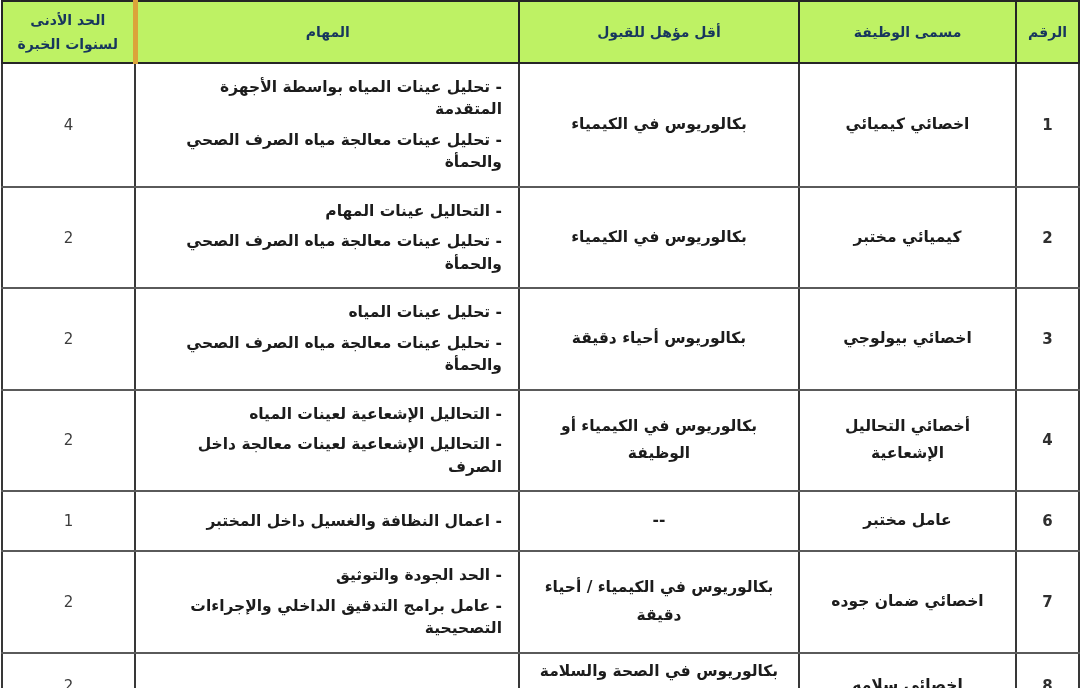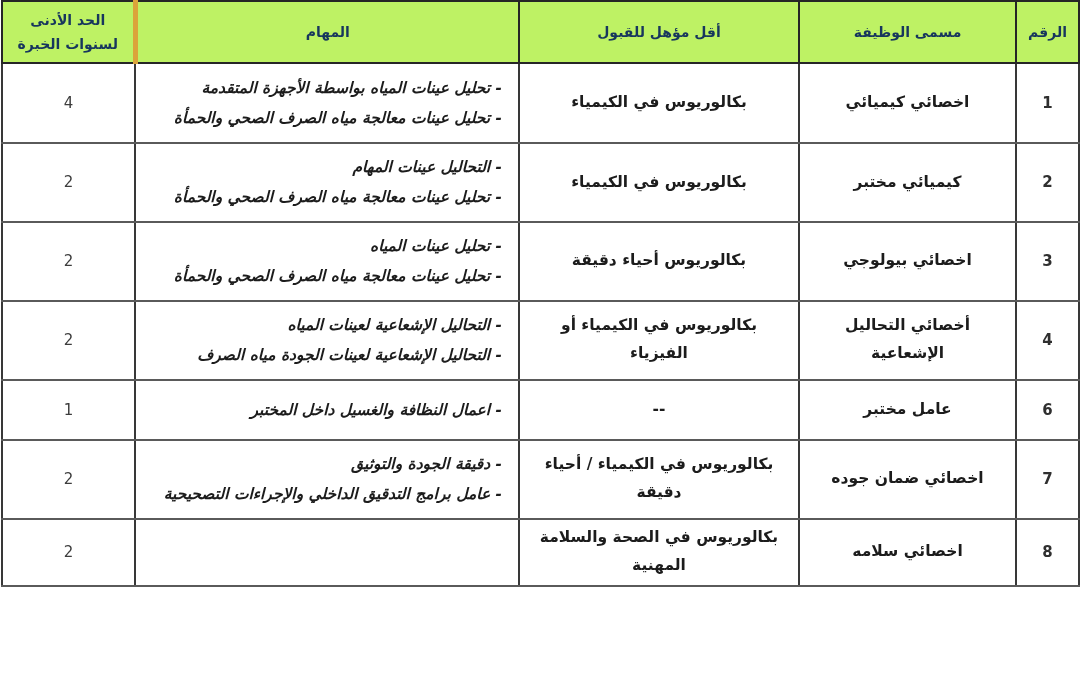--- a/index.html
+++ b/index.html
@@ -67,21 +67,20 @@
     text-align: right;
     font-size: 15.5px;
     font-weight: bold;
     color: #1c1c1c;
     padding: 4px 16px;
   }
   .task-line {
     display: block;
     margin: 8px 0;
     line-height: 1.45;
-    font-style: italic;
   }
   td.exp-cell {
     text-align: center;
     font-size: 15px;
     color: #3d3d3d;
     font-weight: normal;
   }
 </style>
 </head>
 <body>
@@ -130,42 +129,42 @@
         <td class="qual-cell">بكالوريوس أحياء دقيقة</td>
         <td class="tasks-cell">
           <span class="task-line">- تحليل عينات المياه</span>
           <span class="task-line">- تحليل عينات معالجة مياه الصرف الصحي والحمأة</span>
         </td>
         <td class="exp-cell">2</td>
       </tr>
       <tr>
         <td class="num-cell">4</td>
         <td class="job-cell">أخصائي التحاليل الإشعاعية</td>
-        <td class="qual-cell">بكالوريوس في الكيمياء أو الفيزياء</td>
+        <td class="qual-cell">بكالوريوس في الكيمياء أو الوظيفة</td>
         <td class="tasks-cell">
           <span class="task-line">- التحاليل الإشعاعية لعينات المياه</span>
-          <span class="task-line">- التحاليل الإشعاعية لعينات الجودة مياه الصرف</span>
+          <span class="task-line">- التحاليل الإشعاعية لعينات معالجة داخل الصرف</span>
         </td>
         <td class="exp-cell">2</td>
       </tr>
       <tr>
         <td class="num-cell">6</td>
         <td class="job-cell">عامل مختبر</td>
         <td class="qual-cell">--</td>
         <td class="tasks-cell">
           <span class="task-line">- اعمال النظافة والغسيل داخل المختبر</span>
         </td>
         <td class="exp-cell">1</td>
       </tr>
       <tr>
         <td class="num-cell">7</td>
         <td class="job-cell">اخصائي ضمان جوده</td>
         <td class="qual-cell">بكالوريوس في الكيمياء / أحياء دقيقة</td>
         <td class="tasks-cell">
-          <span class="task-line">- دقيقة الجودة والتوثيق</span>
+          <span class="task-line">- الحد الجودة والتوثيق</span>
           <span class="task-line">- عامل برامج التدقيق الداخلي والإجراءات التصحيحية</span>
         </td>
         <td class="exp-cell">2</td>
       </tr>
       <tr>
         <td class="num-cell">8</td>
         <td class="job-cell">اخصائي سلامه</td>
         <td class="qual-cell">بكالوريوس في الصحة والسلامة المهنية</td>
         <td class="tasks-cell"></td>
         <td class="exp-cell">2</td>

